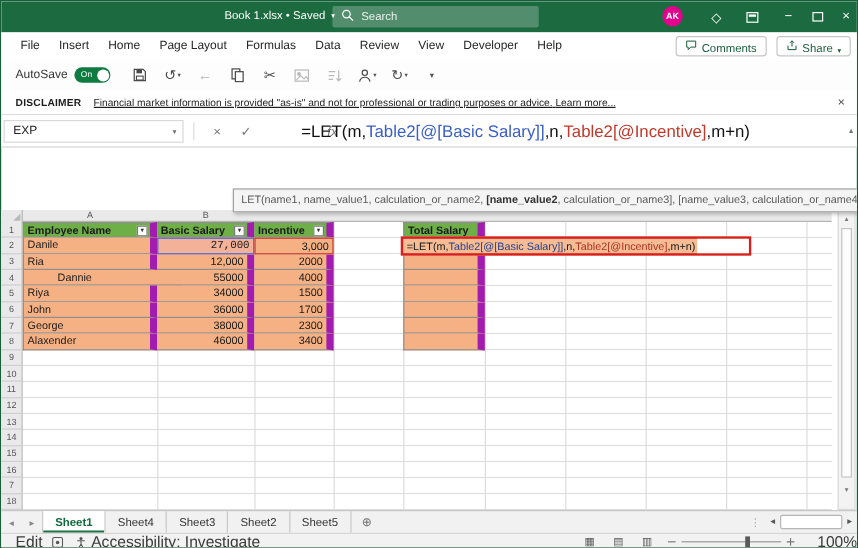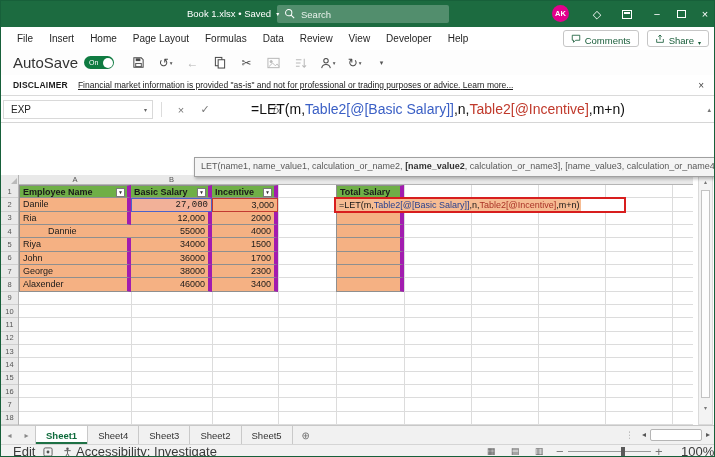--- a/index.html
+++ b/index.html
@@ -28,21 +28,21 @@
   #menubar { left:0; top:26px; width:715px; height:23px; background:#fff; display:flex;
              align-items:center; padding-left:8px; }
   .mtab { font-size:10px; color:#262626; padding:0 8px; line-height:23px; white-space:nowrap; }
   #mb-right { position:absolute; right:7px; top:3px; display:flex; gap:8px; }
   .pillbtn { height:17px; border:1px solid #c6c6c6; border-radius:3px; display:flex; align-items:flex-end;
              gap:4px; padding:0 7px; font-size:9.5px; color:#175c38; background:#fff; }
 
   
   #qat { left:0; top:49px; width:715px; height:25px; background:#fdfdfd; display:flex; align-items:center;
          padding-left:12px; gap:6px; }
-  .qlabel { font-size:15px; color:#333; }
+  .qlabel { font-size:10px; color:#333; }
   .toggle { width:30px; height:13px; border-radius:7px; background:#0f7b41; position:relative; }
   .toggle .knob { position:absolute; right:1.5px; top:1.5px; width:10px; height:10px; border-radius:50%; background:#fff; }
   .toggle .tlab { position:absolute; left:5px; top:2.5px; font-size:7px; color:#fff; }
   .qico { width:21px; height:19px; display:flex; align-items:center; justify-content:center;
           color:#4a4a4a; font-size:12px; gap:1px; }
   .qico .c { font-size:5.5px; color:#555; }
   .dim { color:#b5b5b5 !important; }
   .dim svg { stroke:#b9b9b9 !important; }
 
   
@@ -81,21 +81,21 @@
       linear-gradient(#dcdcdc,#dcdcdc) 259px 0/1px 100% no-repeat,
       linear-gradient(#dcdcdc,#dcdcdc) 317px 0/1px 100% no-repeat,
       linear-gradient(#dcdcdc,#dcdcdc) 385px 0/1px 100% no-repeat,
       linear-gradient(#dcdcdc,#dcdcdc) 452px 0/1px 100% no-repeat,
       linear-gradient(#dcdcdc,#dcdcdc) 519px 0/1px 100% no-repeat,
       linear-gradient(#dcdcdc,#dcdcdc) 586px 0/1px 100% no-repeat,
       linear-gradient(#dcdcdc,#dcdcdc) 653px 0/1px 100% no-repeat,
       repeating-linear-gradient(#ffffff 0 12.333px, #dcdcdc 12.333px 13.333px);
   }
   .tc { position:absolute; height:13.333px; font-size:9px; line-height:12px; padding:0 3px;
-        border-right:4px solid #a21caf; border-bottom:1px solid #8f8f8f; color:#1a1a1a; overflow:hidden; white-space:nowrap; }
+        border-right:6px solid #a21caf; border-bottom:1px solid #8f8f8f; color:#1a1a1a; overflow:hidden; white-space:nowrap; }
   .hdr { background:#6faf47; font-weight:bold; border-top:1px solid #8f8f8f; }
   .oc  { background:#f5b183; }
   .num { text-align:right; }
   .bl  { border-left:1px solid #8f8f8f; }
   .filter { position:absolute; right:2px; top:2px; width:9px; height:9px; background:#fff;
             border:1px solid #7a7a7a; font-size:5px; color:#333; line-height:7px; text-align:center; }
   #b2 { left:130px; top:197.33px; width:81px; border:1.5px solid #4c63c9; background:#f2b198; z-index:5;font-family:Liberation Mono, monospace; }
   #c2 { left:211px; top:197.33px; width:66px; border:1.5px solid #c23a32; background:#f5b183; z-index:5; }
   #fxcell { left:333px; top:195.8px; width:292px; height:16.5px; border:2px solid #d81e1e; background:#f6bc93;
             z-index:6; display:flex; align-items:center; padding-left:3px; font-size:9px; white-space:nowrap; }

